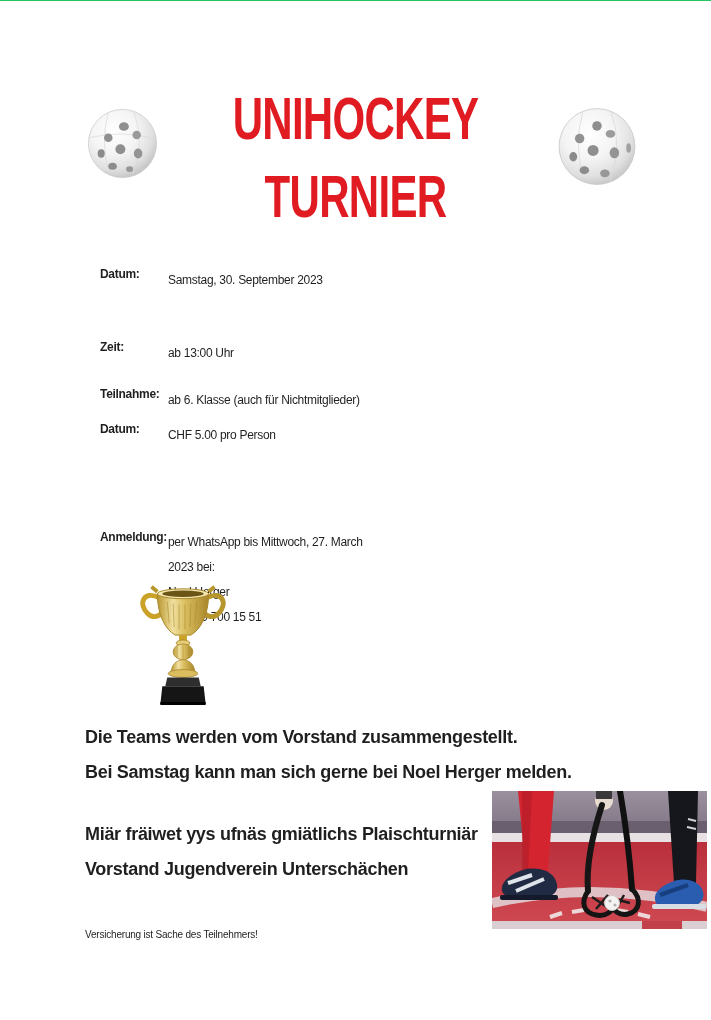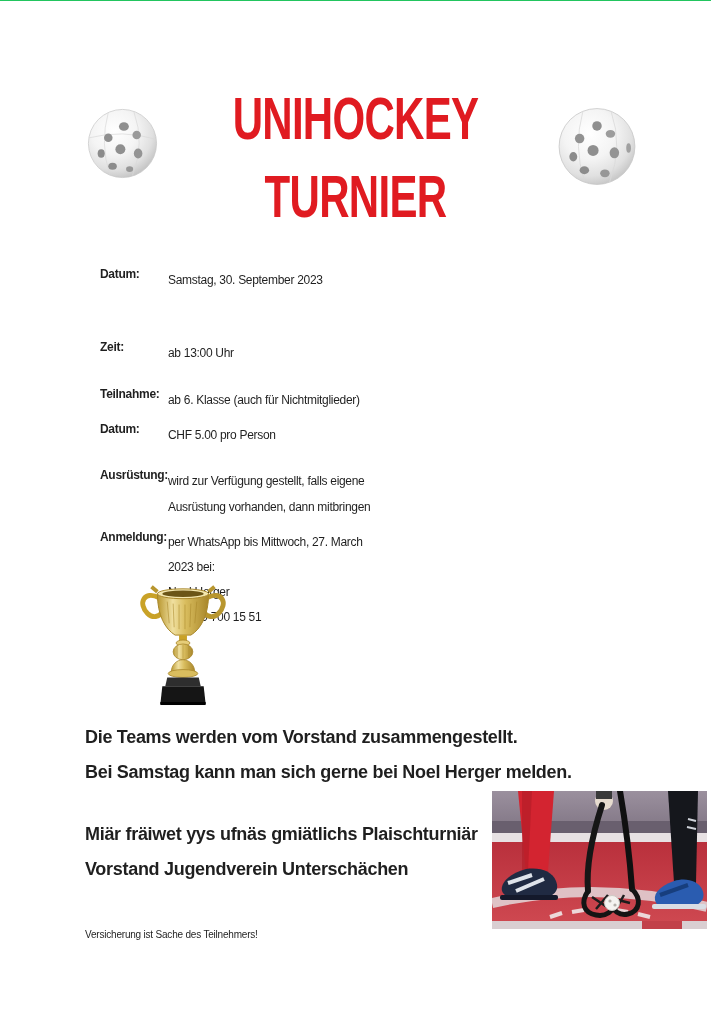--- a/index.html
+++ b/index.html
@@ -109,25 +109,20 @@
     <div class="val">ab 13:00 Uhr</div>
   </div>
   <div class="row" id="row3">
     <span class="lbl">Teilnahme:</span>
     <div class="val">ab 6. Klasse (auch für Nichtmitglieder)</div>
   </div>
   <div class="row" id="row4">
     <span class="lbl">Datum:</span>
     <div class="val">CHF 5.00 pro Person</div>
   </div>
-  <div class="row" id="row5">
-    <span class="lbl">Ausrüstung:</span>
-    <div class="val">wird zur Verfügung gestellt, falls eigene
-Ausrüstung vorhanden, dann mitbringen</div>
-  </div>
   <div class="row" id="row6">
     <span class="lbl">Anmeldung:</span>
     <div class="val">per WhatsApp bis Mittwoch, 27. March
 2023 bei:
 Noel Herger
 Tel: 079 700 15 51</div>
   </div>
 
   <div id="trophy">
     <svg width="100" height="128" viewBox="0 0 100 130">

